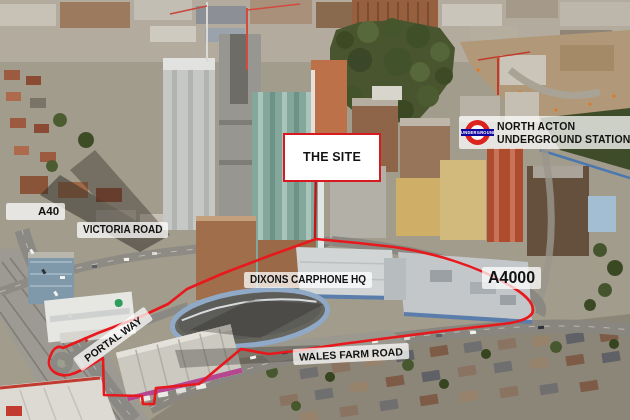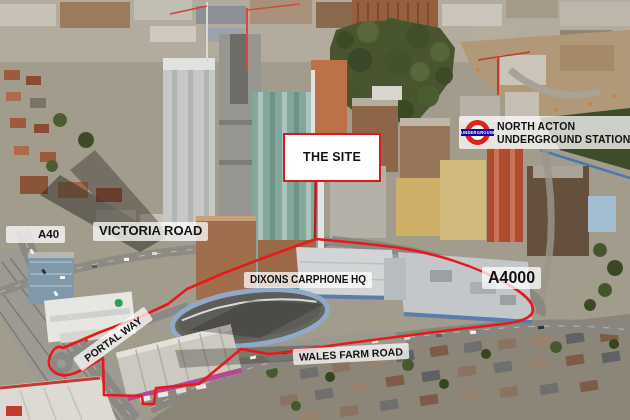--- a/index.html
+++ b/index.html
@@ -12,22 +12,22 @@
   #stage{
     position:relative;width:630px;height:420px;overflow:hidden;
     font-family:"Liberation Sans",sans-serif;background:#a39d8f;
   }
   #scene{position:absolute;left:0;top:0;width:630px;height:420px;display:block;}
   .map-label{
     position:absolute;background:var(--label-bg);color:var(--label-text);
     font-weight:700;white-space:nowrap;border-radius:2px;
     padding:2px 6px;line-height:1.15;z-index:5;
   }
-  .lbl-a40{left:6px;top:226px;font-size:11.5px;padding-left:32px;}
-  .lbl-victoria{left:93px;top:222px;font-size:13px;}
+  .lbl-a40{left:6px;top:203px;font-size:11.5px;padding-left:32px;}
+  .lbl-victoria{left:77px;top:222px;font-size:10px;}
   .lbl-dixons{left:244px;top:272px;font-size:10px;}
   .lbl-a4000{left:482px;top:267px;font-size:16px;}
   .lbl-portal{
     left:113px;top:339px;font-size:10.5px;padding:2px 10px;
     transform:translate(-50%,-50%) rotate(-36deg);
   }
   .lbl-wales{left:293px;top:346px;font-size:10.5px;transform:rotate(-3deg);}
   .lbl-site{
     left:283px;top:133px;width:70px;height:21px;line-height:21px;text-align:center;
     background:var(--site-label-bg);border:2px solid var(--site-label-border);

